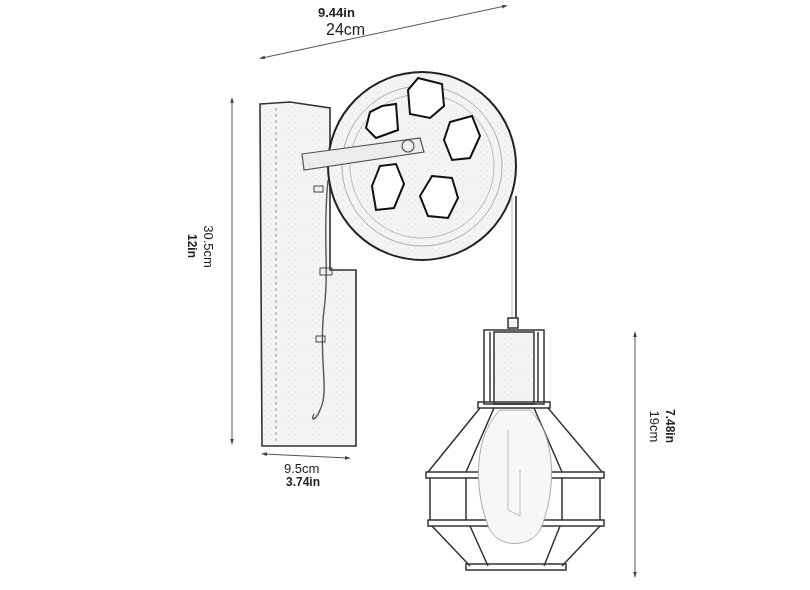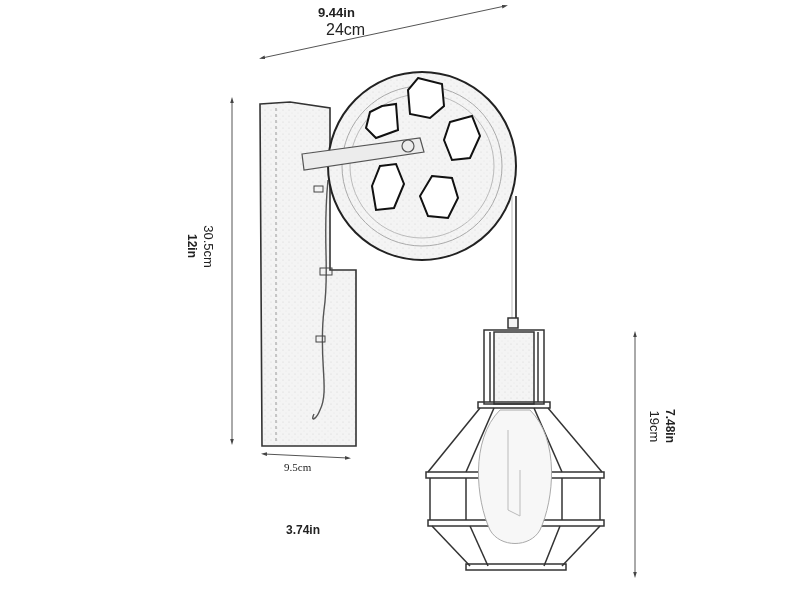--- a/index.html
+++ b/index.html
@@ -93,17 +93,17 @@
     <path d="M508,430 L508,510 L520,516 L520,470" stroke="#bbb" stroke-width="1"></path>
   </g>
 </svg>
 
 <div class="lbl bold" style="left:318px; top:6px; font-size:13px;">9.44in</div>
 <div class="lbl" style="left:326px; top:22px; font-size:16px;">24cm</div>
 
 <div class="lbl rot-left" style="left:178px; top:240px; font-size:13px; width:60px; text-align:center;">30.5cm</div>
 <div class="lbl rot-left bold" style="left:162px; top:240px; font-size:12px; width:60px; text-align:center;">12in</div>
 
-<div class="lbl" style="left:284px; top:462px; font-size:11px;font-family:Liberation Serif, serif;">9.5cm</div>
-<div class="lbl bold" style="left:286px; top:476px; font-size:12px;margin-top:48px;">3.74in</div>
+<div class="lbl" style="left:284px; top:462px; font-size:13px;">9.5cm</div>
+<div class="lbl bold" style="left:286px; top:476px; font-size:12px;">3.74in</div>
 
 <div class="lbl rot-right bold" style="left:640px; top:420px; font-size:12px; width:60px; text-align:center;">7.48in</div>
 <div class="lbl rot-right" style="left:624px; top:420px; font-size:13px; width:60px; text-align:center;">19cm</div>
 
 </body></html>

